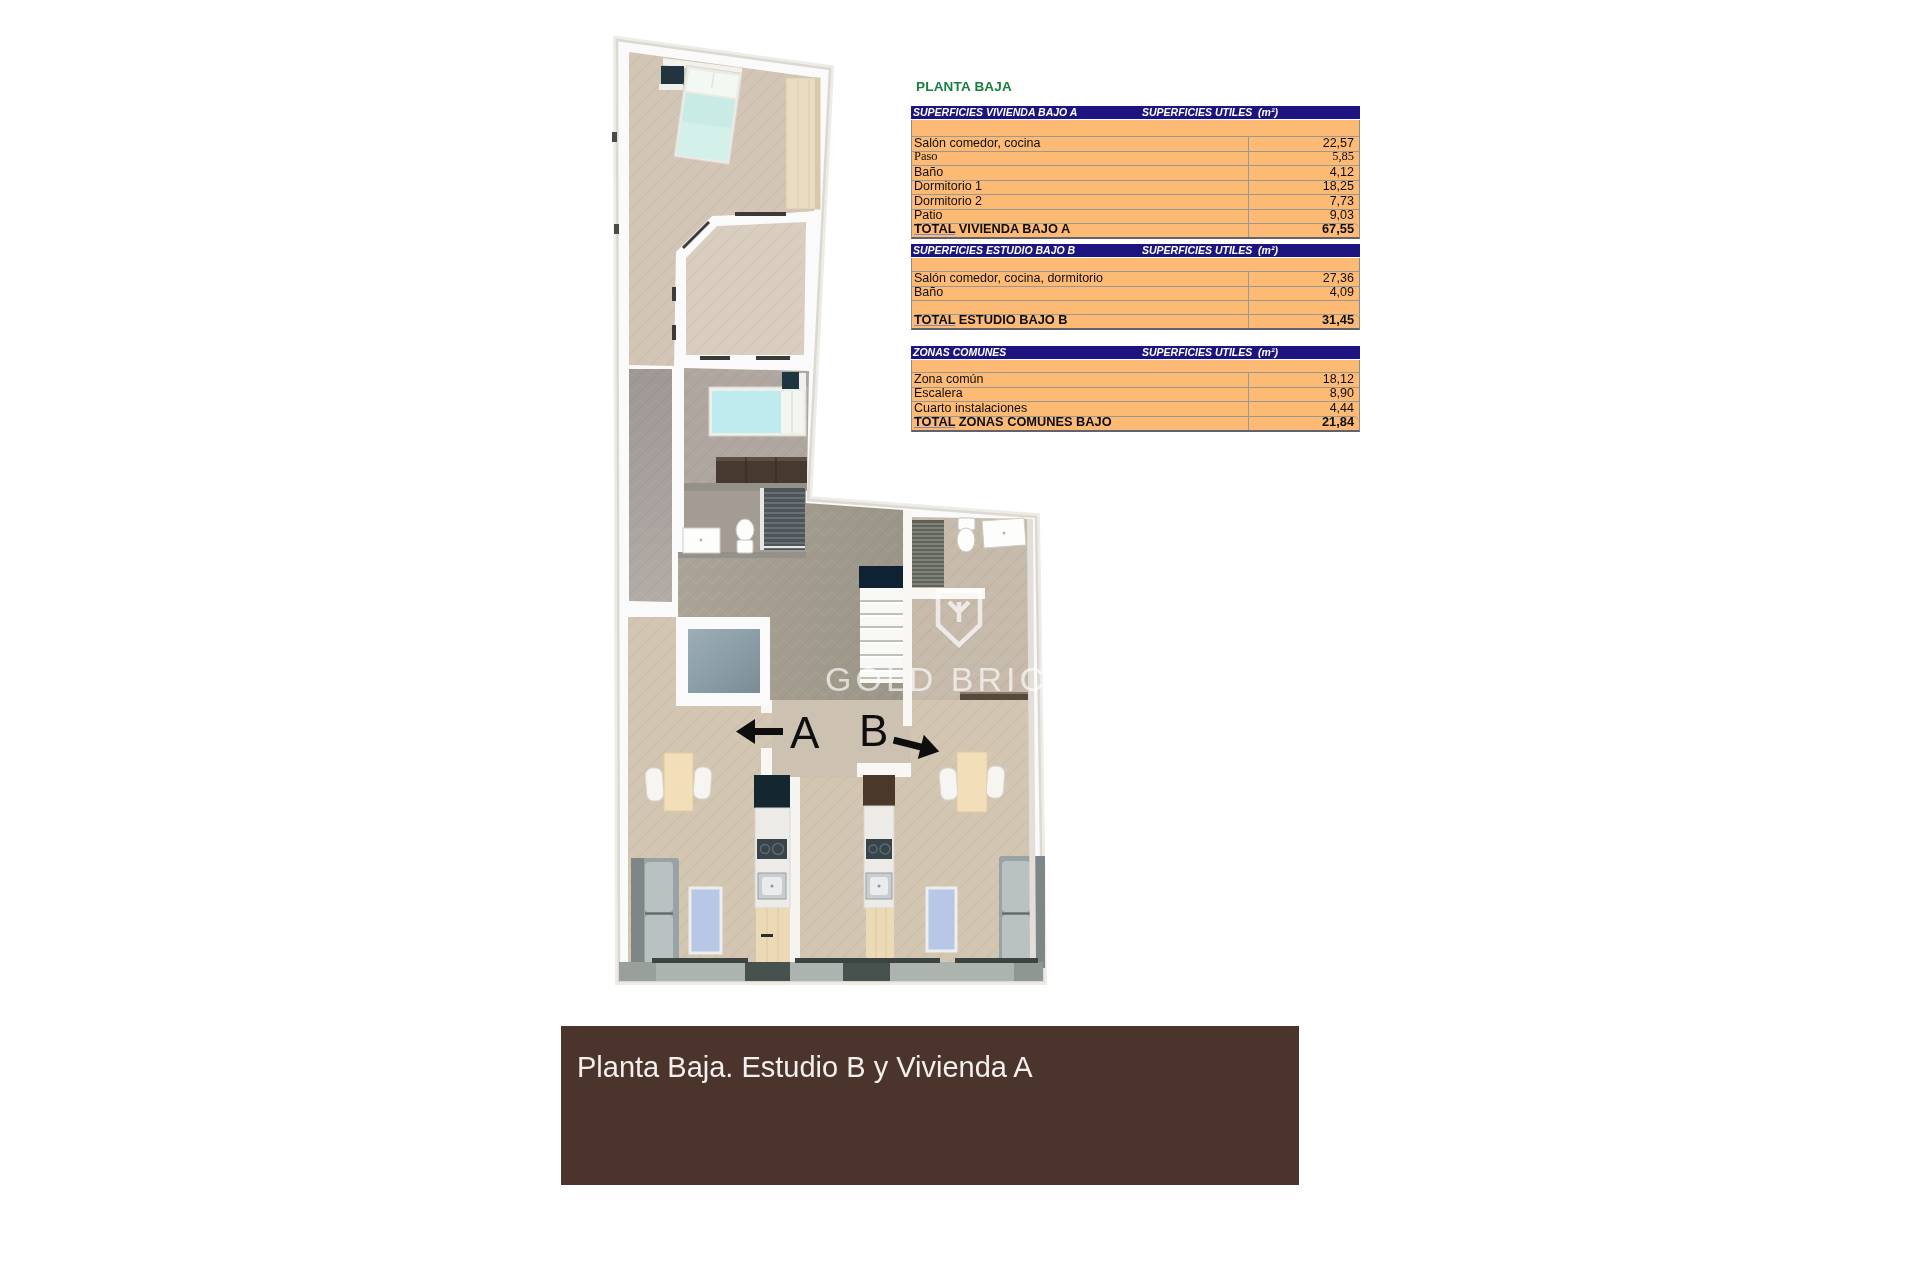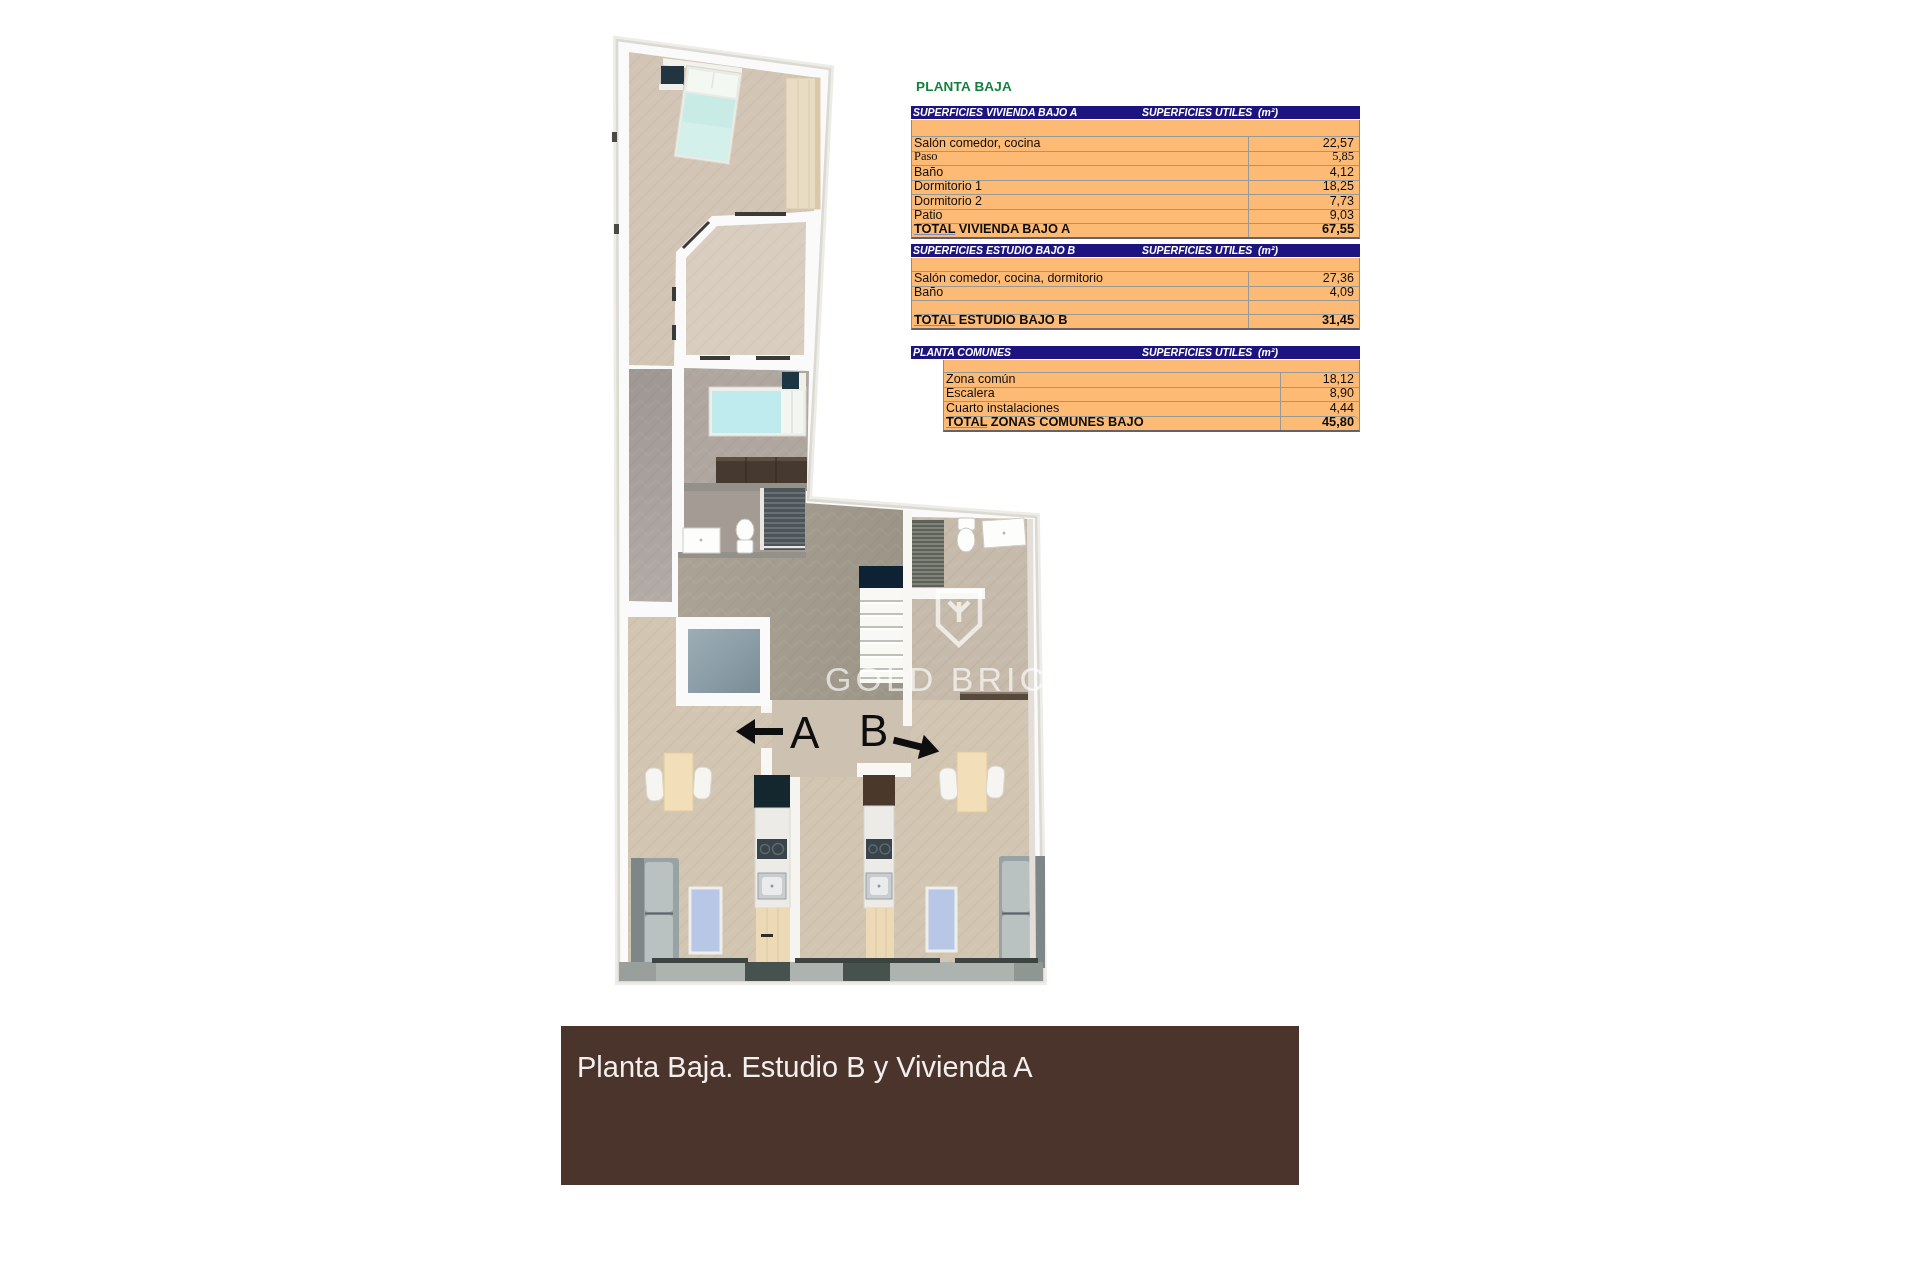--- a/index.html
+++ b/index.html
@@ -75,38 +75,38 @@
     <div class="trow" style="height:13px;"></div>
     <div class="trow total" style="height:13px;">
           <span class="lab"><u style="text-decoration-color:#7d88c4;">TOTAL</u> ESTUDIO BAJO B</span>
           <span class="val">31,45</span>
         </div>
     <div class="vdiv" style="top:13px;bottom:0;"></div>
   </div>
 </div>
 
 <div class="tbl" style="top:346px;">
-  <div class="thead"><span style="margin-left:2px;">PLANTA COMUNES</span><span class="h2">SUPERFICIES UTILES&nbsp; (m²)</span></div>
-  <div class="tbody" style="margin-top:1px;margin-left:32px;">
+  <div class="thead"><span style="margin-left:2px;">ZONAS COMUNES</span><span class="h2">SUPERFICIES UTILES&nbsp; (m²)</span></div>
+  <div class="tbody" style="margin-top:1px;">
     <div class="trow first" style="height:12px;"></div>
     <div class="trow" style="height:13.5px;">
           <span class="lab">Zona común</span>
           <span class="val">18,12</span>
         </div>
     <div class="trow" style="height:13.5px;">
           <span class="lab">Escalera</span>
           <span class="val">8,90</span>
         </div>
     <div class="trow" style="height:13.5px;">
           <span class="lab">Cuarto instalaciones</span>
           <span class="val">4,44</span>
         </div>
     <div class="trow total" style="height:13px;">
           <span class="lab"><u style="text-decoration-color:#7d88c4;">TOTAL</u> ZONAS COMUNES BAJO</span>
-          <span class="val">45,80</span>
+          <span class="val">21,84</span>
         </div>
     <div class="vdiv" style="top:12px;bottom:0;"></div>
   </div>
 </div>
 
 <svg class="abs" style="left:0;top:0;" width="1920" height="1280" viewBox="0 0 1920 1280">
 <defs>
 <pattern id="hb" width="16" height="16" patternUnits="userSpaceOnUse">
   <path d="M0,8 L8,0 M8,16 L16,8" stroke="rgba(90,70,50,0.035)" stroke-width="2" fill="none"></path>
   <path d="M0,0 L8,8 M16,0 L8,8" stroke="rgba(255,255,255,0.04)" stroke-width="2" fill="none"></path>

